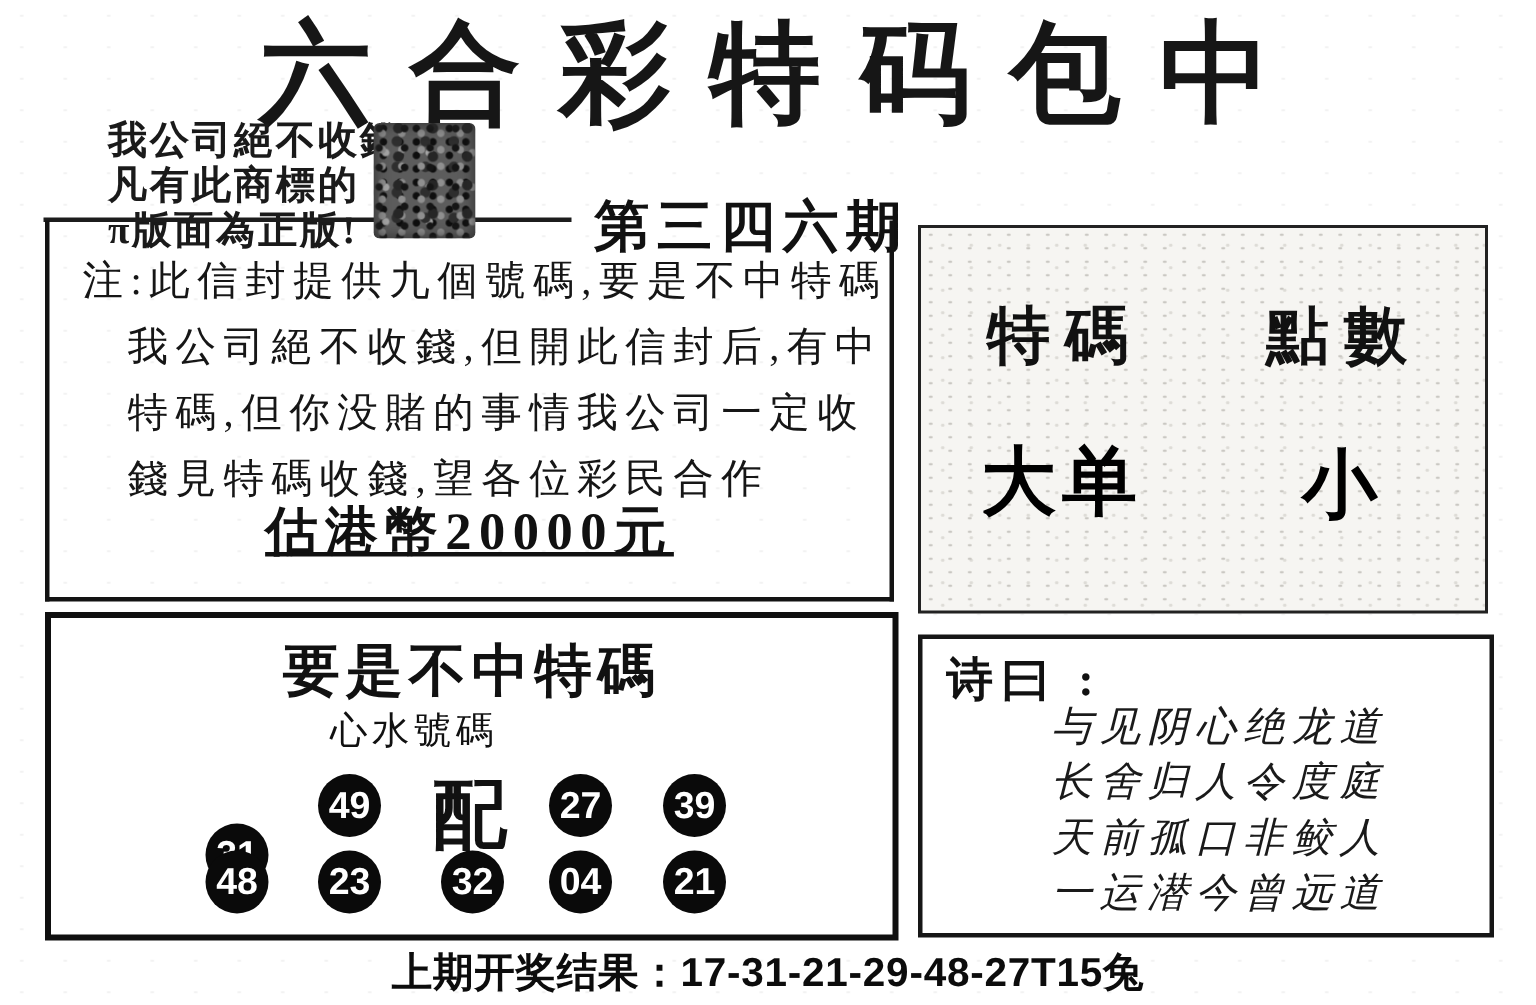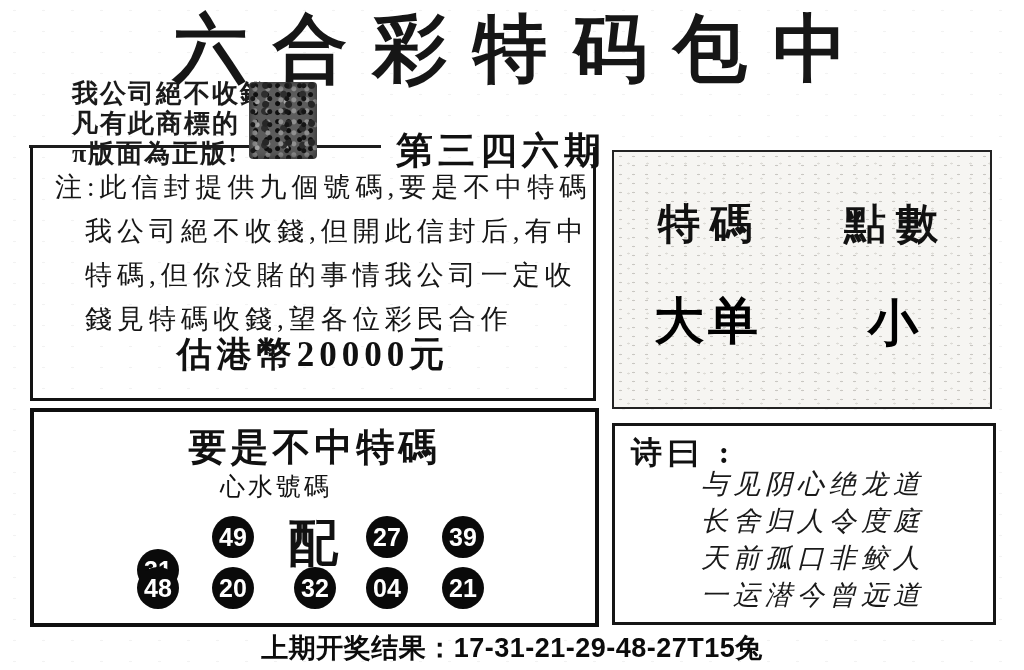--- a/index.html
+++ b/index.html
@@ -34,21 +34,21 @@
   .issue{position:absolute;left:396px;top:126px;font-size:37px;font-weight:bold;
     letter-spacing:5px;white-space:nowrap;}
   .note-box{position:absolute;left:30px;top:147px;width:560px;height:251px;
     border-left:3px solid #131313;border-right:3px solid #131313;border-bottom:3px solid #131313;}
   .note-line{position:absolute;font-size:27px;letter-spacing:5px;white-space:nowrap;color:#161616;}
   .nl0{left:22px;top:22px;}
   .nl1{left:52px;top:66px;}
   .nl2{left:52px;top:110px;}
   .nl3{left:52px;top:154px;}
   .price{position:absolute;left:0;right:0;top:184px;text-align:center;
-    font-size:35px;font-weight:bold;letter-spacing:5px;}
+    font-size:35px;font-weight:bold;letter-spacing:5px;text-decoration:underline;}
   .odds-box{position:absolute;left:612px;top:150px;width:376px;height:255px;
     border:2px solid #222;background-color:#f6f5f2;
     background-image:
       radial-gradient(#c9c7c2 1px, transparent 1.5px),
       radial-gradient(#dddbd6 1px, transparent 1.5px);
     background-size:13px 9px,19px 15px;background-position:0 0,5px 4px;}
   .odds-h{position:absolute;font-size:42px;font-weight:bold;letter-spacing:10px;white-space:nowrap;}
   .oh-left{left:44px;top:44px;}
   .oh-right{left:230px;top:44px;}
   .odds-v{position:absolute;font-size:50px;font-weight:900;white-space:nowrap;color:#000;}
@@ -107,21 +107,21 @@
     <div class="lucky-title">要是不中特碼</div>
     <div class="lucky-sub">心水號碼</div>
 
     <div class="ball" style="left:103px;top:104px;margin-top:33px;">31</div>
     <div class="ball" style="left:178px;top:104px;">49</div>
     <div class="pair-char">配</div>
     <div class="ball" style="left:332px;top:104px;">27</div>
     <div class="ball" style="left:408px;top:104px;">39</div>
 
     <div class="ball" style="left:103px;top:155px;text-align:right;">48</div>
-    <div class="ball" style="left:178px;top:155px;">20</div>
+    <div class="ball" style="left:178px;top:155px;">23</div>
     <div class="ball" style="left:260px;top:155px;">32</div>
     <div class="ball" style="left:332px;top:155px;">04</div>
     <div class="ball" style="left:408px;top:155px;">21</div>
   </div>
 
   <div class="poem-box">
     <div class="poem-title">诗曰 :</div>
     <div class="poem-line pl0">与见阴心绝龙道</div>
     <div class="poem-line pl1">长舍归人令度庭</div>
     <div class="poem-line pl2">天前孤口非鲛人</div>

